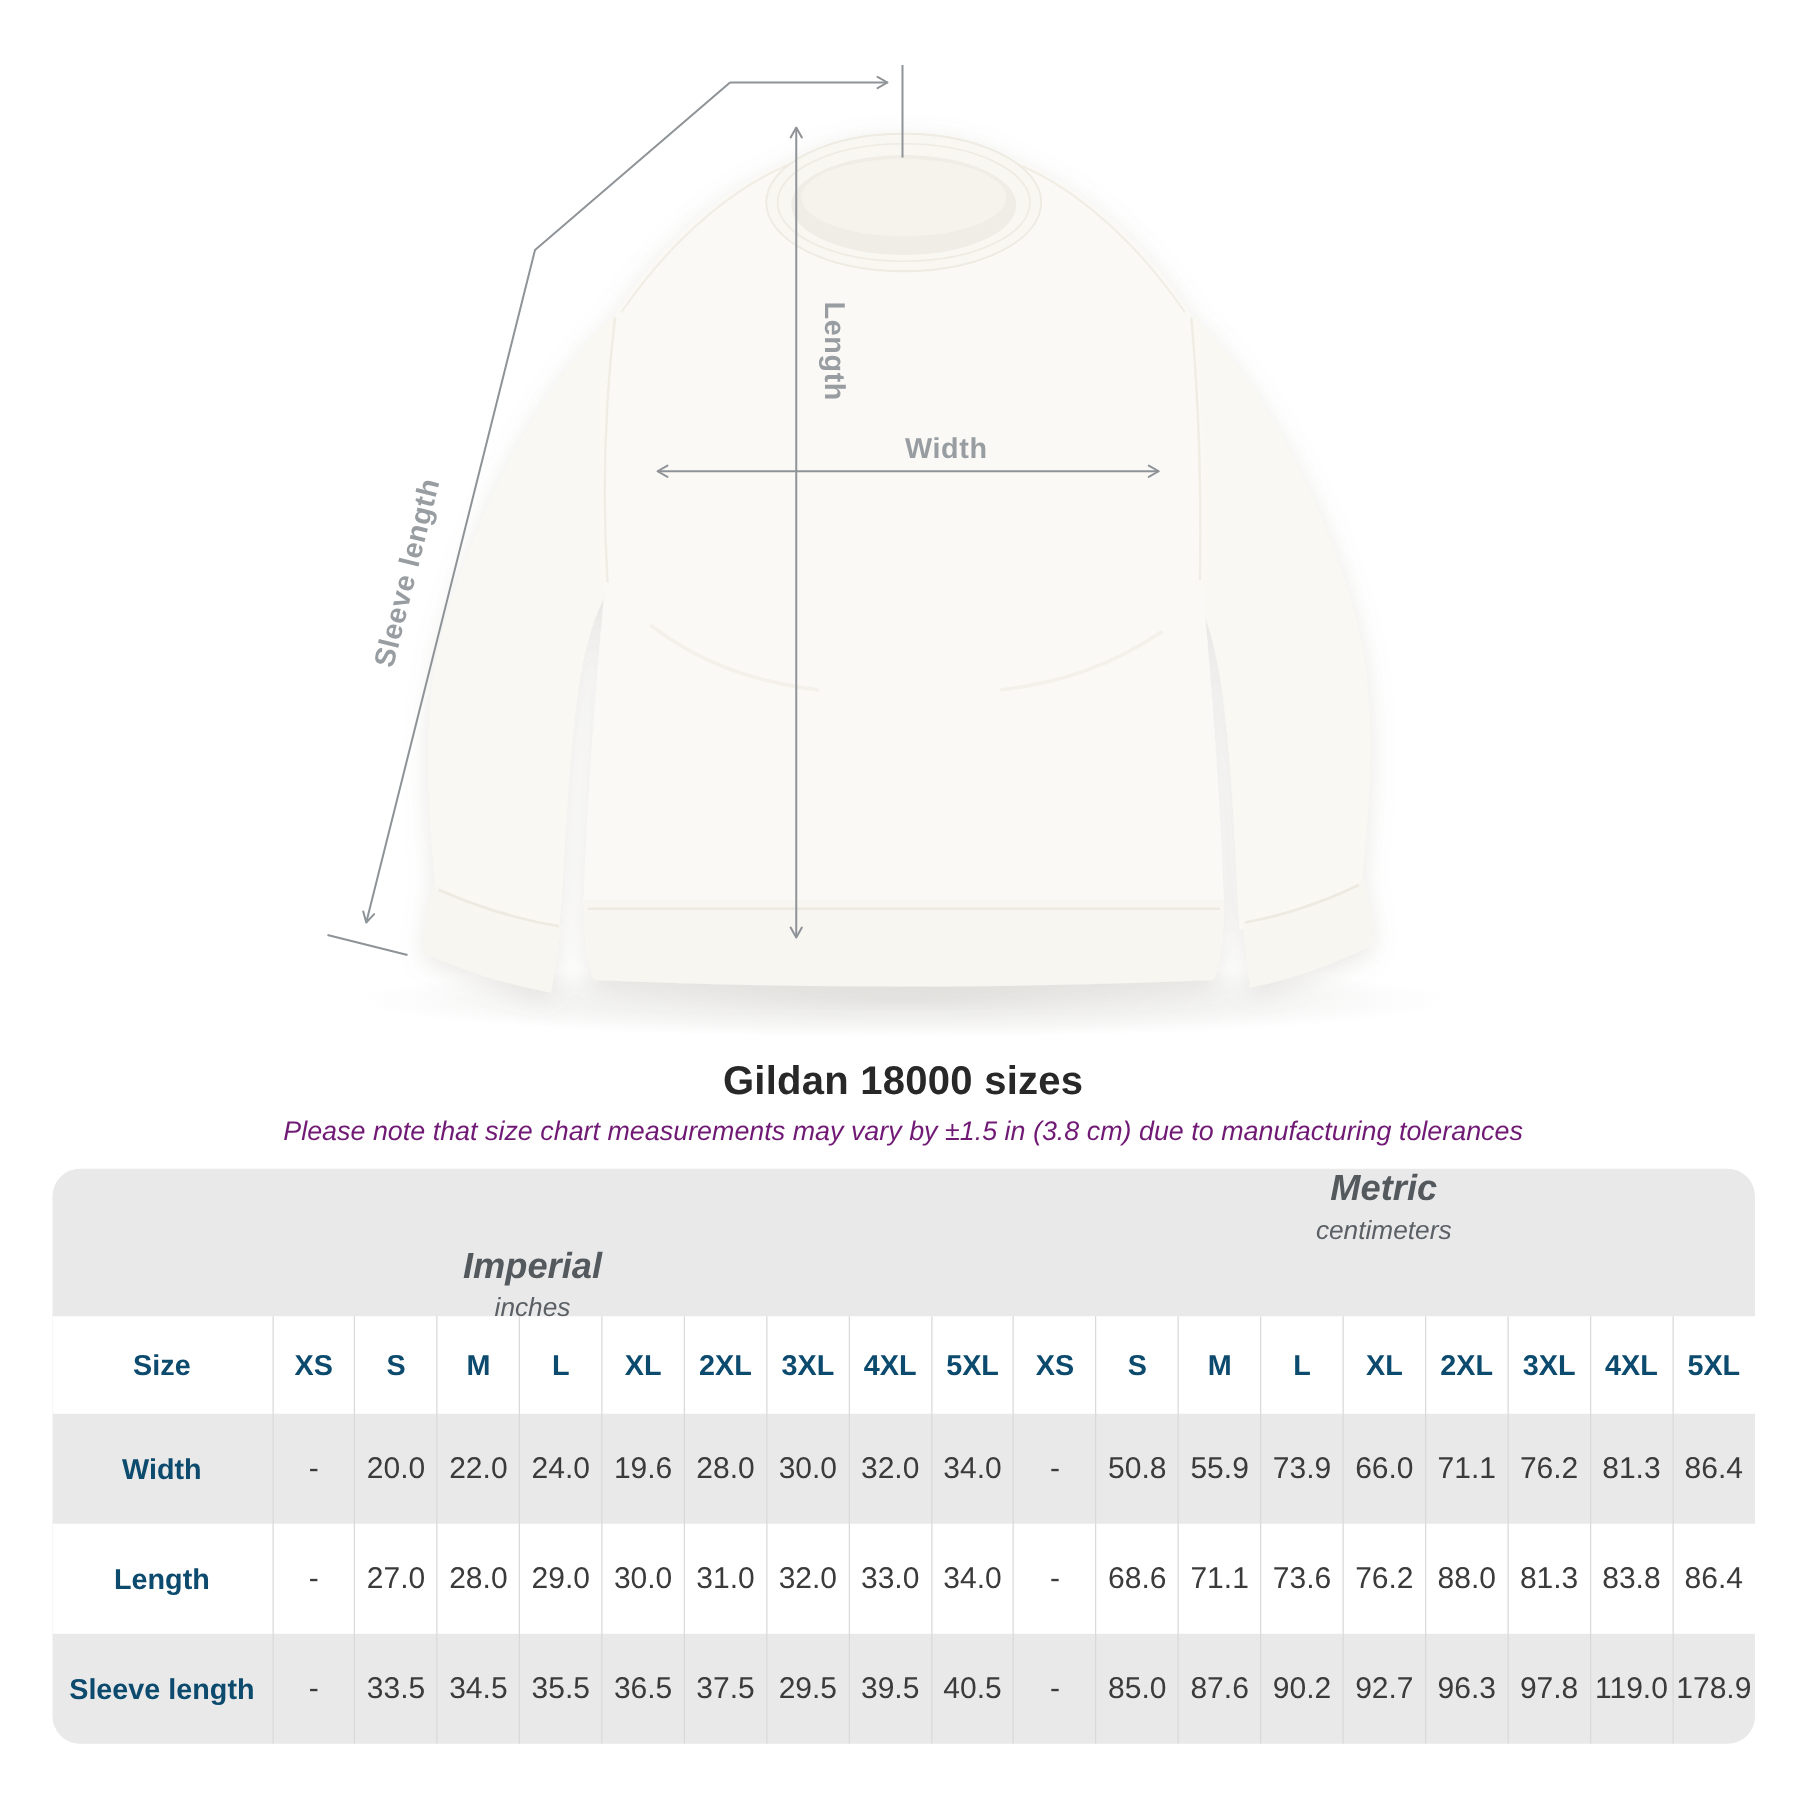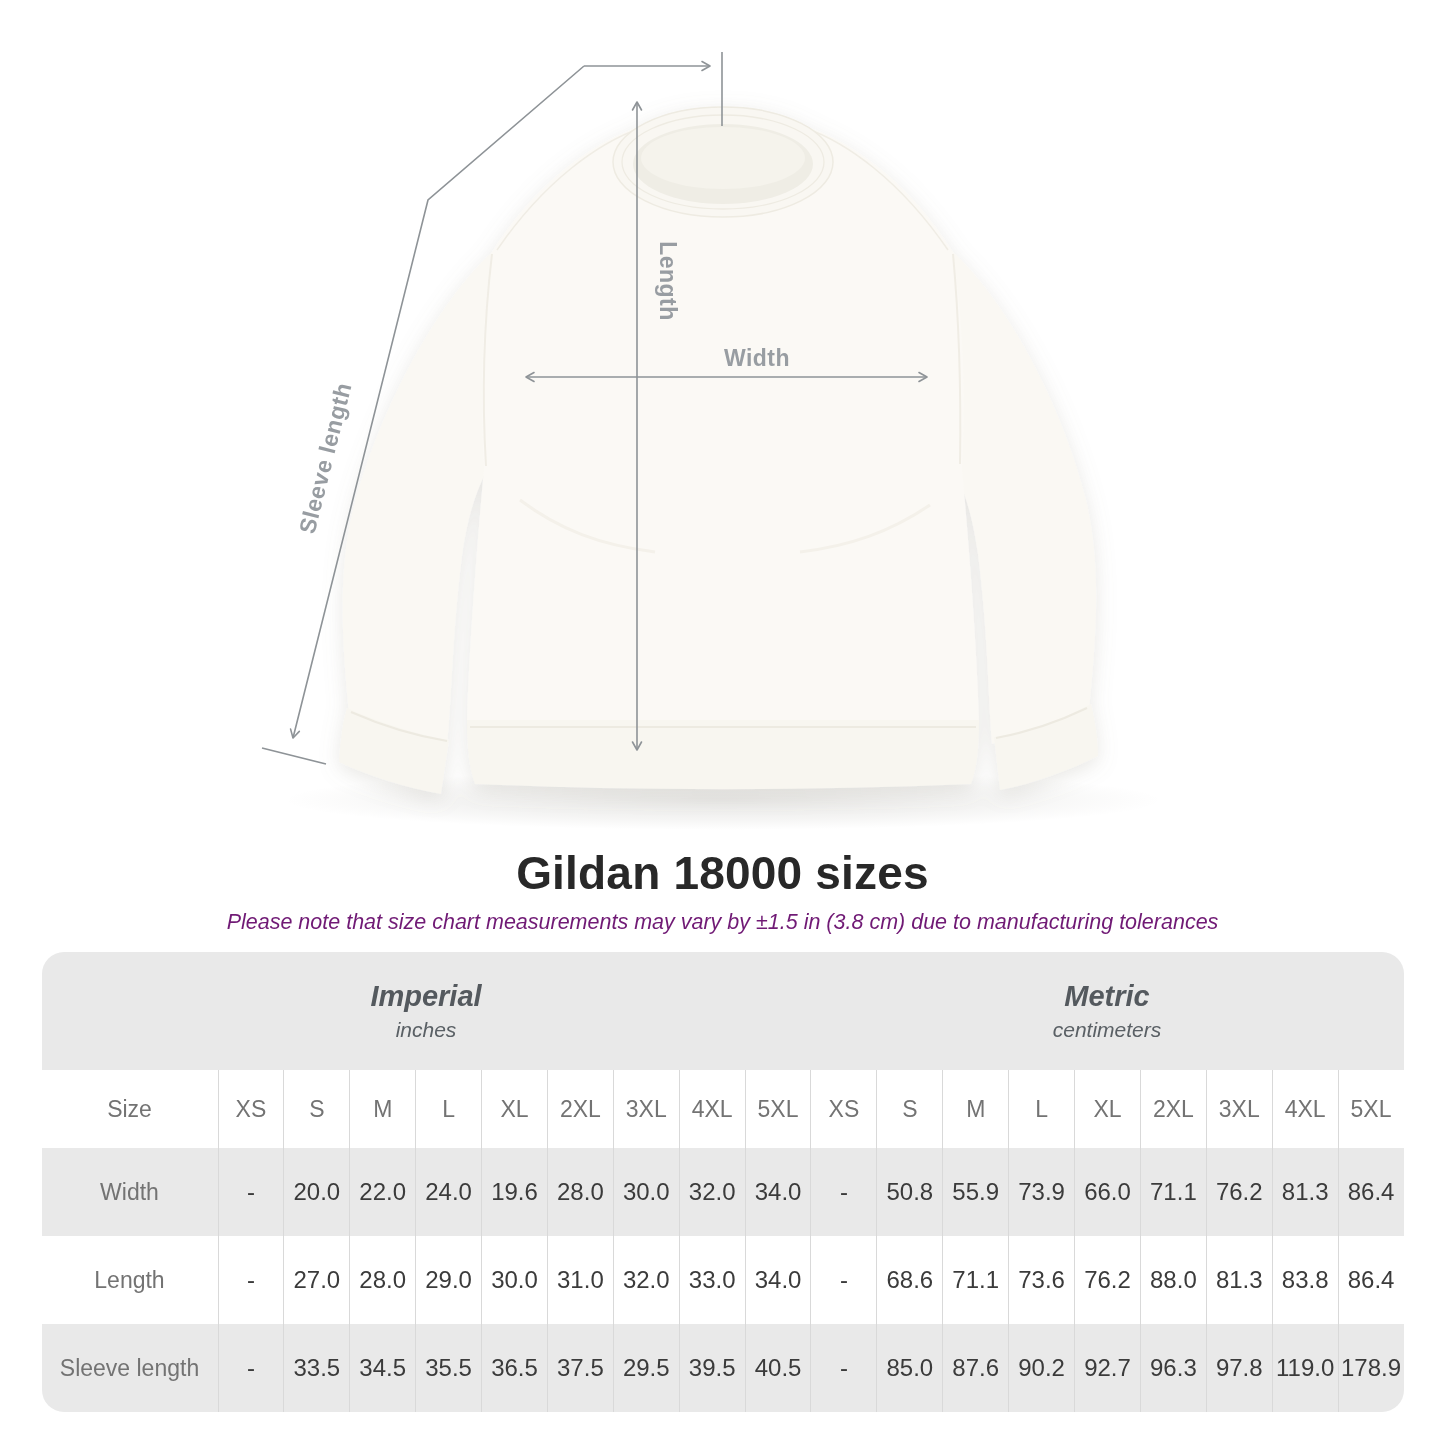--- a/index.html
+++ b/index.html
@@ -1,34 +1,34 @@
 <!DOCTYPE html>
 <html><head>
 <meta charset="utf-8">
 <style>
   html,body{margin:0;padding:0;background:#ffffff;}
   body{width:1445px;height:1445px;overflow:hidden;font-family:"Liberation Sans","DejaVu Sans",sans-serif;}
   .stage{width:1445px;height:1445px;position:relative;}
   svg.diagram{display:block;width:1445px;height:840px;}
-  .title{margin:6px 0 0;text-align:center;font-size:46px;font-weight:700;color:#282828;letter-spacing:.2px;}
+  .title{margin:6px 0 0;text-align:center;font-size:32px;font-weight:700;color:#282828;letter-spacing:.2px;}
   .subtitle{margin:10px 0 0;text-align:center;font-style:italic;font-size:21.5px;color:#701a75;}
   .size-table{width:1362px;margin:17px auto 0;background:#e9e9e9;border-radius:22px;overflow:hidden;color:#3b3b3b;}
   .trow{display:grid;grid-template-columns:176px repeat(18,1fr);}
   .trow.units{height:118px;}
   .uc{display:flex;flex-direction:column;align-items:center;justify-content:center;gap:5px;}
   .uc.imperial{grid-column:1 / 11;}
   .uc.metric{grid-column:11 / 20;}
   .uname{font-size:29px;font-weight:700;font-style:italic;color:#54595e;}
   .uunit{font-size:21px;font-style:italic;color:#5a6065;}
   .trow.sizes{height:78px;background:#ffffff;}
   .trow.data{height:88px;}
   .trow.data.alt{background:#ffffff;}
   .cell{display:flex;align-items:center;justify-content:center;font-size:24px;color:#3b3b3b;}
   .cell + .cell{border-left:1px solid #d9d9d9;}
-  .cell.hd{font-weight:400;font-size:23px;color:#737373;}
+  .cell.hd{font-weight:700;font-size:23px;color:#0c4a6e;}
   svg text.mlabel{font-family:"Liberation Sans","DejaVu Sans",sans-serif;font-size:23px;font-weight:700;fill:#989da2;letter-spacing:.5px;}
 </style>
 </head>
 <body>
 
 <div class="stage">
 
   <svg class="diagram" viewBox="0 0 1445 840">
     <defs>
       <marker id="arr" markerUnits="userSpaceOnUse" markerWidth="16" markerHeight="16" viewBox="0 0 16 16" refX="12" refY="8" orient="auto-start-reverse">
@@ -88,27 +88,27 @@
       <text class="mlabel" transform="translate(333,460) rotate(-76)" text-anchor="middle">Sleeve length</text>
     </g>
   </svg>
 
   <h1 class="title">Gildan 18000 sizes</h1>
   <p class="subtitle">Please note that size chart measurements may vary by ±1.5 in (3.8 cm) due to manufacturing tolerances</p>
 
   <div class="size-table">
 
     <div class="trow units">
+      <div class="uc metric">
+        <div class="uname">Metric</div>
+        <div class="uunit">centimeters</div>
+      </div>
       <div class="uc imperial">
         <div class="uname">Imperial</div>
         <div class="uunit">inches</div>
-      </div>
-      <div class="uc metric">
-        <div class="uname">Metric</div>
-        <div class="uunit">centimeters</div>
       </div>
     </div>
 
     <div class="trow sizes">
       <div class="cell hd">Size</div>
       <div class="cell hd">XS</div>
       <div class="cell hd">S</div>
       <div class="cell hd">M</div>
       <div class="cell hd">L</div>
       <div class="cell hd">XL</div>

